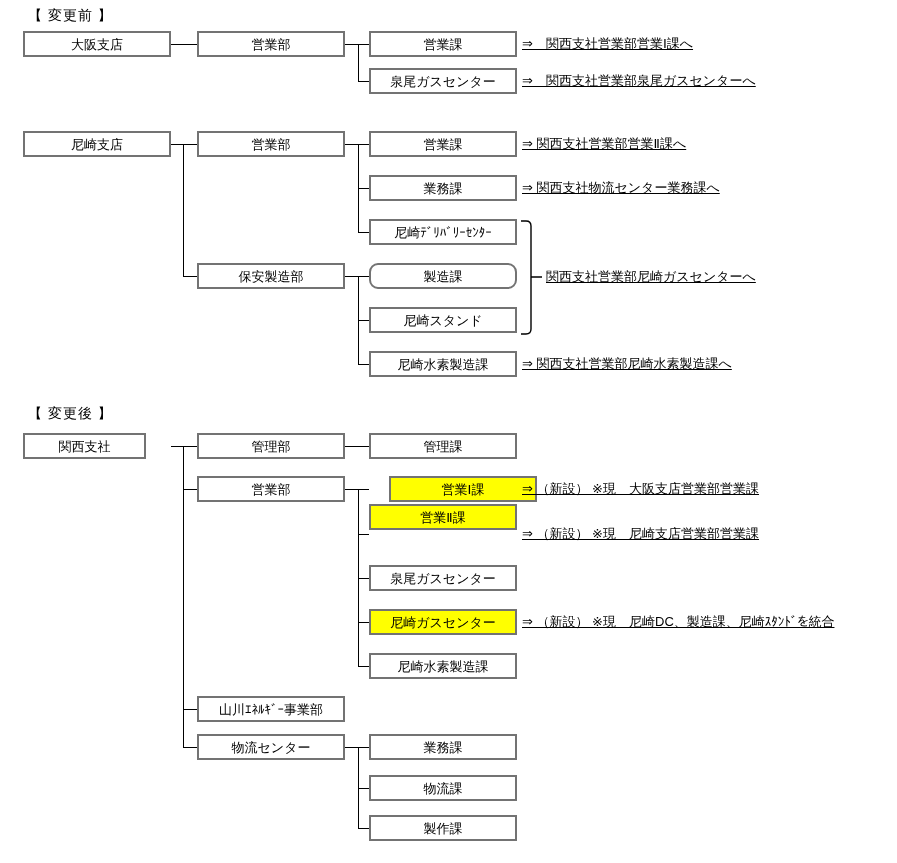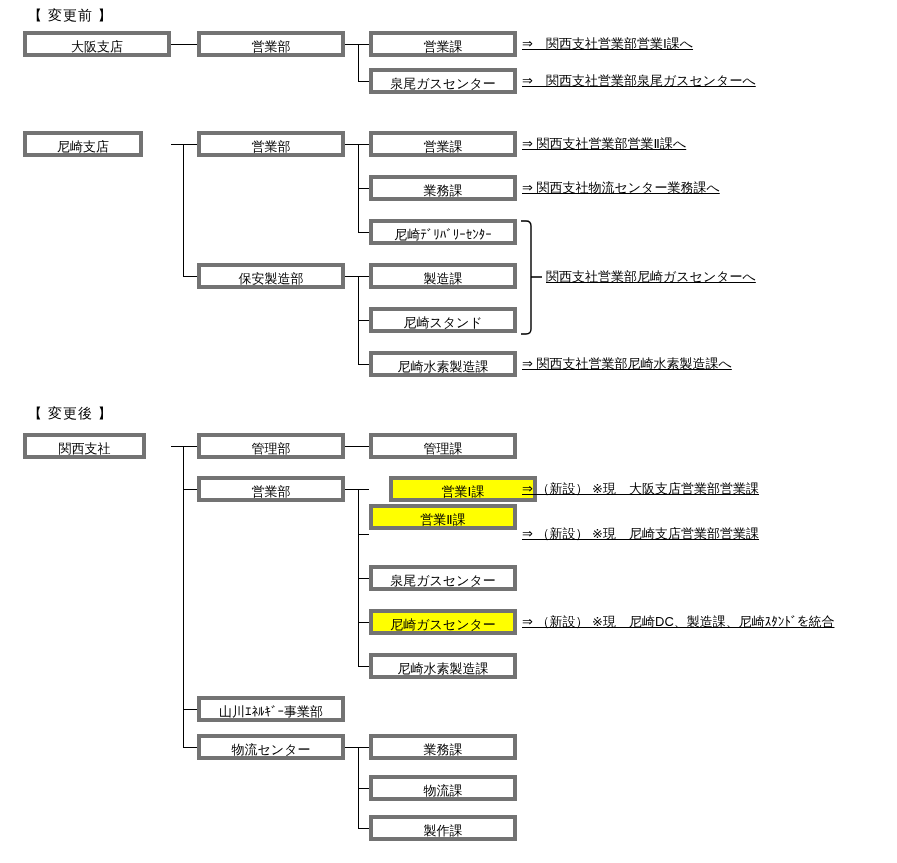--- a/index.html
+++ b/index.html
@@ -26,21 +26,21 @@
     font-size: 14px;
     color: #000000;
     white-space: nowrap;
     letter-spacing: 1px;
   }
   .box {
     position: absolute;
     box-sizing: border-box;
     width: 148px;
     height: 26px;
-    border: 4px solid #737373;
+    border: 2px solid #737373;
     background: #ffffff;
     color: #000000;
     font-size: 13px;
     line-height: 24px;
     text-align: center;
     white-space: nowrap;
     overflow: hidden;
   }
   .note {
     position: absolute;
@@ -85,32 +85,32 @@
   <div class="sec-label" style="left:28px; top:7px;">【 変更前 】</div>
 
   <div class="box colA" style="top:31px; width:148px;">大阪支店</div>
   <div class="box colB" style="top:31px;">営業部</div>
   <div class="box colC" style="top:31px;">営業課</div>
   <div class="note" style="left:522px; top:31px;">⇒　関西支社営業部営業Ⅰ課へ</div>
 
   <div class="box colC" style="top:68px;">泉尾ガスセンター</div>
   <div class="note" style="left:522px; top:68px;">⇒　関西支社営業部泉尾ガスセンターへ</div>
 
-  <div class="box colA" style="top:131px; width:120px;">尼崎支店</div>
+  <div class="box colA" style="top:131px; width:148px;">尼崎支店</div>
   <div class="box colB" style="top:131px;">営業部</div>
   <div class="box colC" style="top:131px;">営業課</div>
   <div class="note" style="left:522px; top:131px;">⇒ 関西支社営業部営業Ⅱ課へ</div>
 
   <div class="box colC" style="top:175px;">業務課</div>
   <div class="note" style="left:522px; top:175px;">⇒ 関西支社物流センター業務課へ</div>
 
   <div class="box colC" style="top:219px;">尼崎ﾃﾞﾘﾊﾞﾘｰｾﾝﾀｰ</div>
 
   <div class="box colB" style="top:263px;">保安製造部</div>
-  <div class="box colC" style="top:263px;">製造課</div>
+  <div class="box colC" style="top:263px;border-radius:9px;">製造課</div>
   <div class="note" style="left:546px; top:264px;">関西支社営業部尼崎ガスセンターへ</div>
 
   <div class="box colC" style="top:307px;">尼崎スタンド</div>
 
   <div class="box colC" style="top:351px;">尼崎水素製造課</div>
   <div class="note" style="left:522px; top:351px;">⇒ 関西支社営業部尼崎水素製造課へ</div>
 
   <div class="sec-label" style="left:28px; top:405px;">【 変更後 】</div>
 
   <div class="box colA" style="top:433px; width:123px;">関西支社</div>

